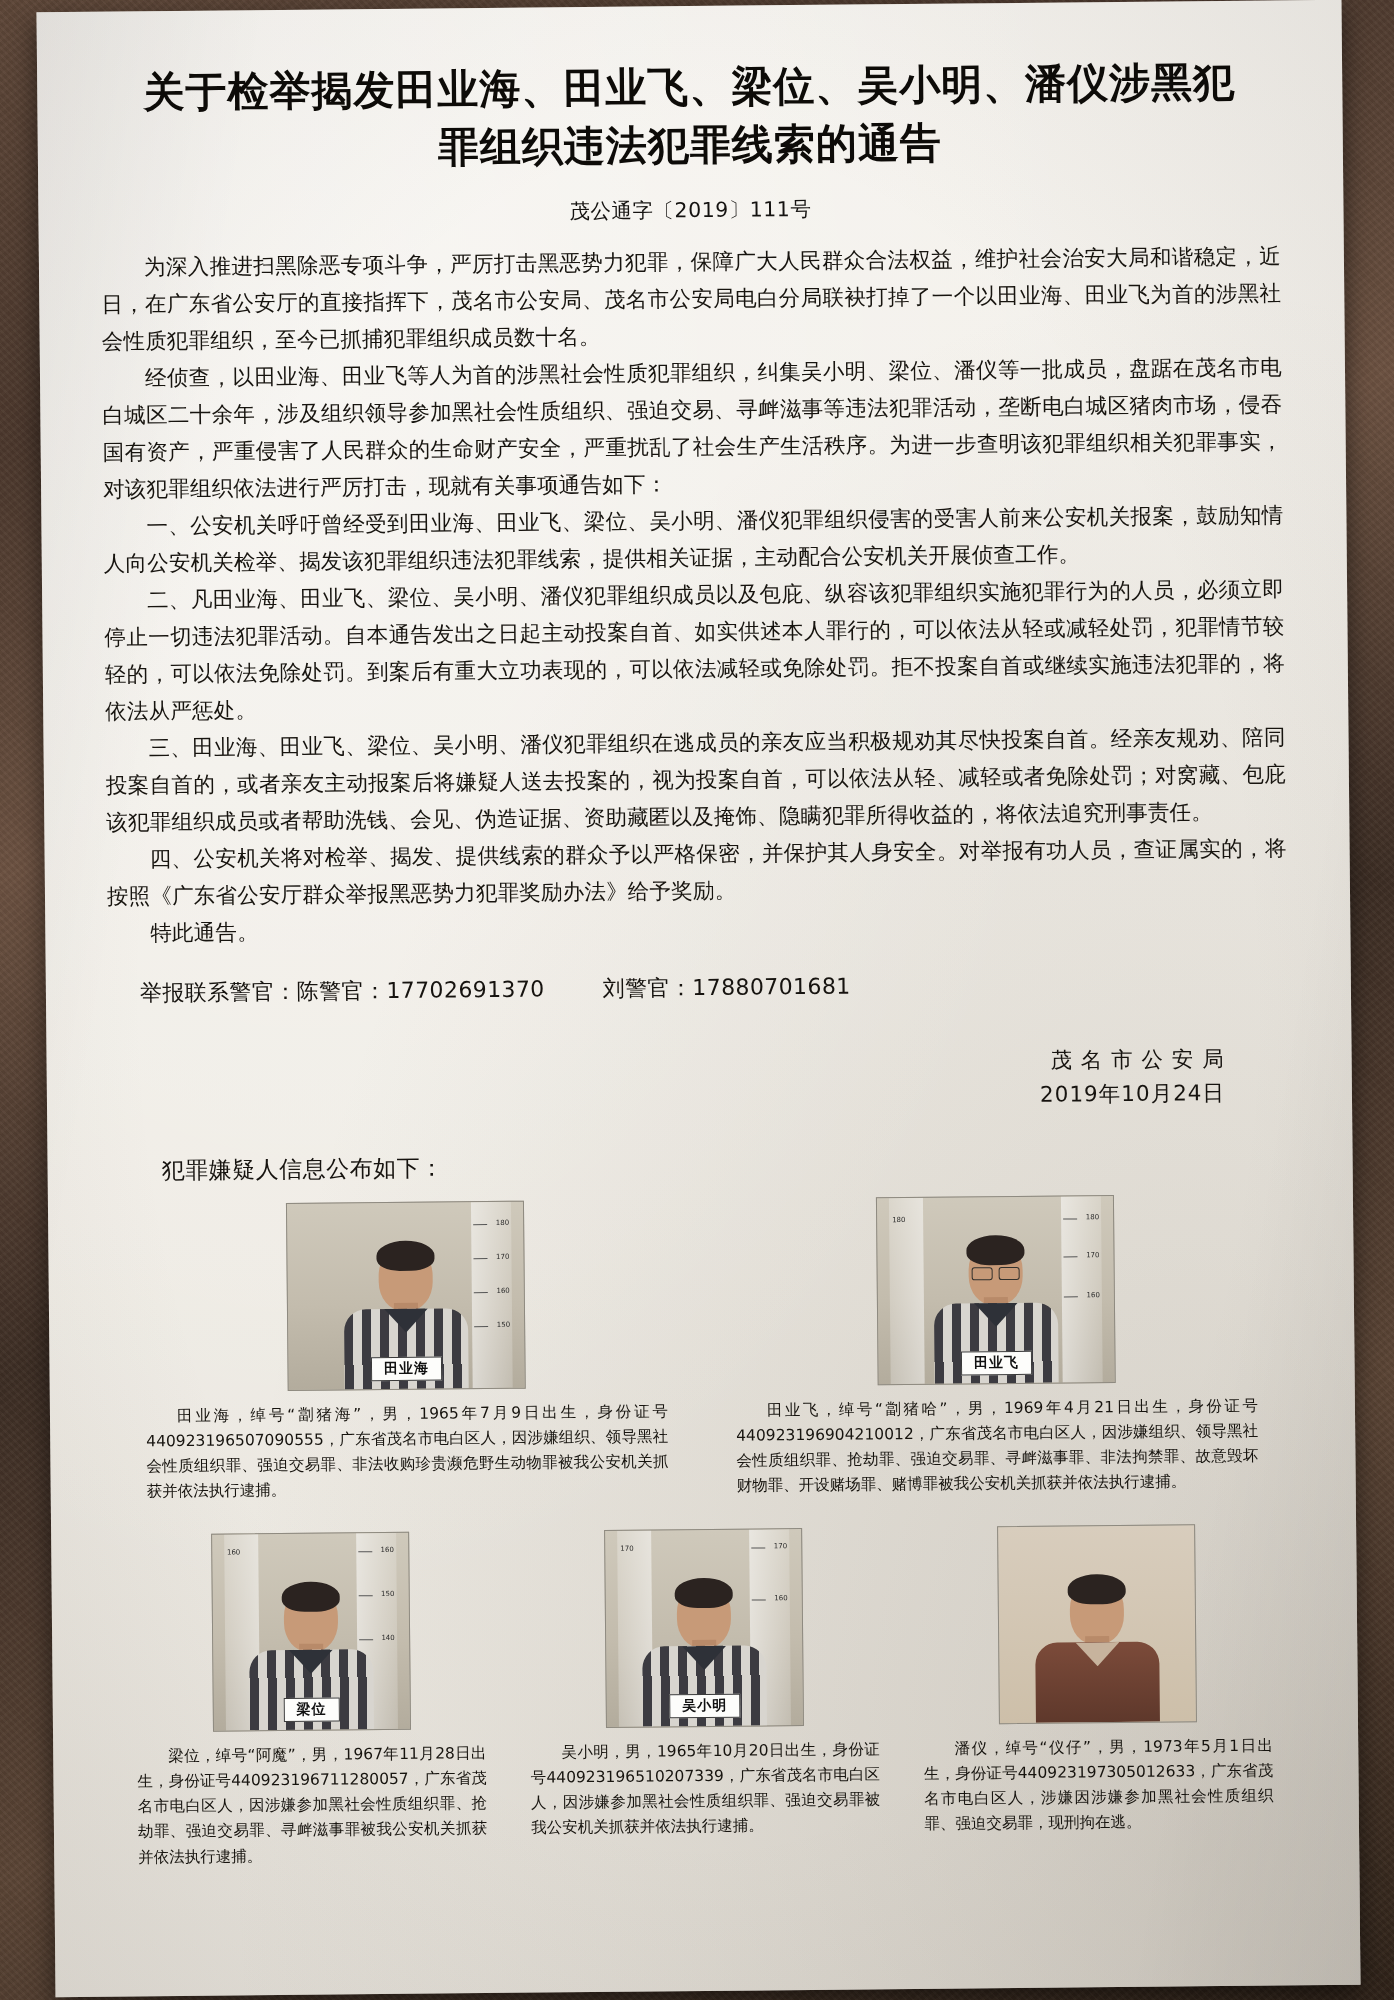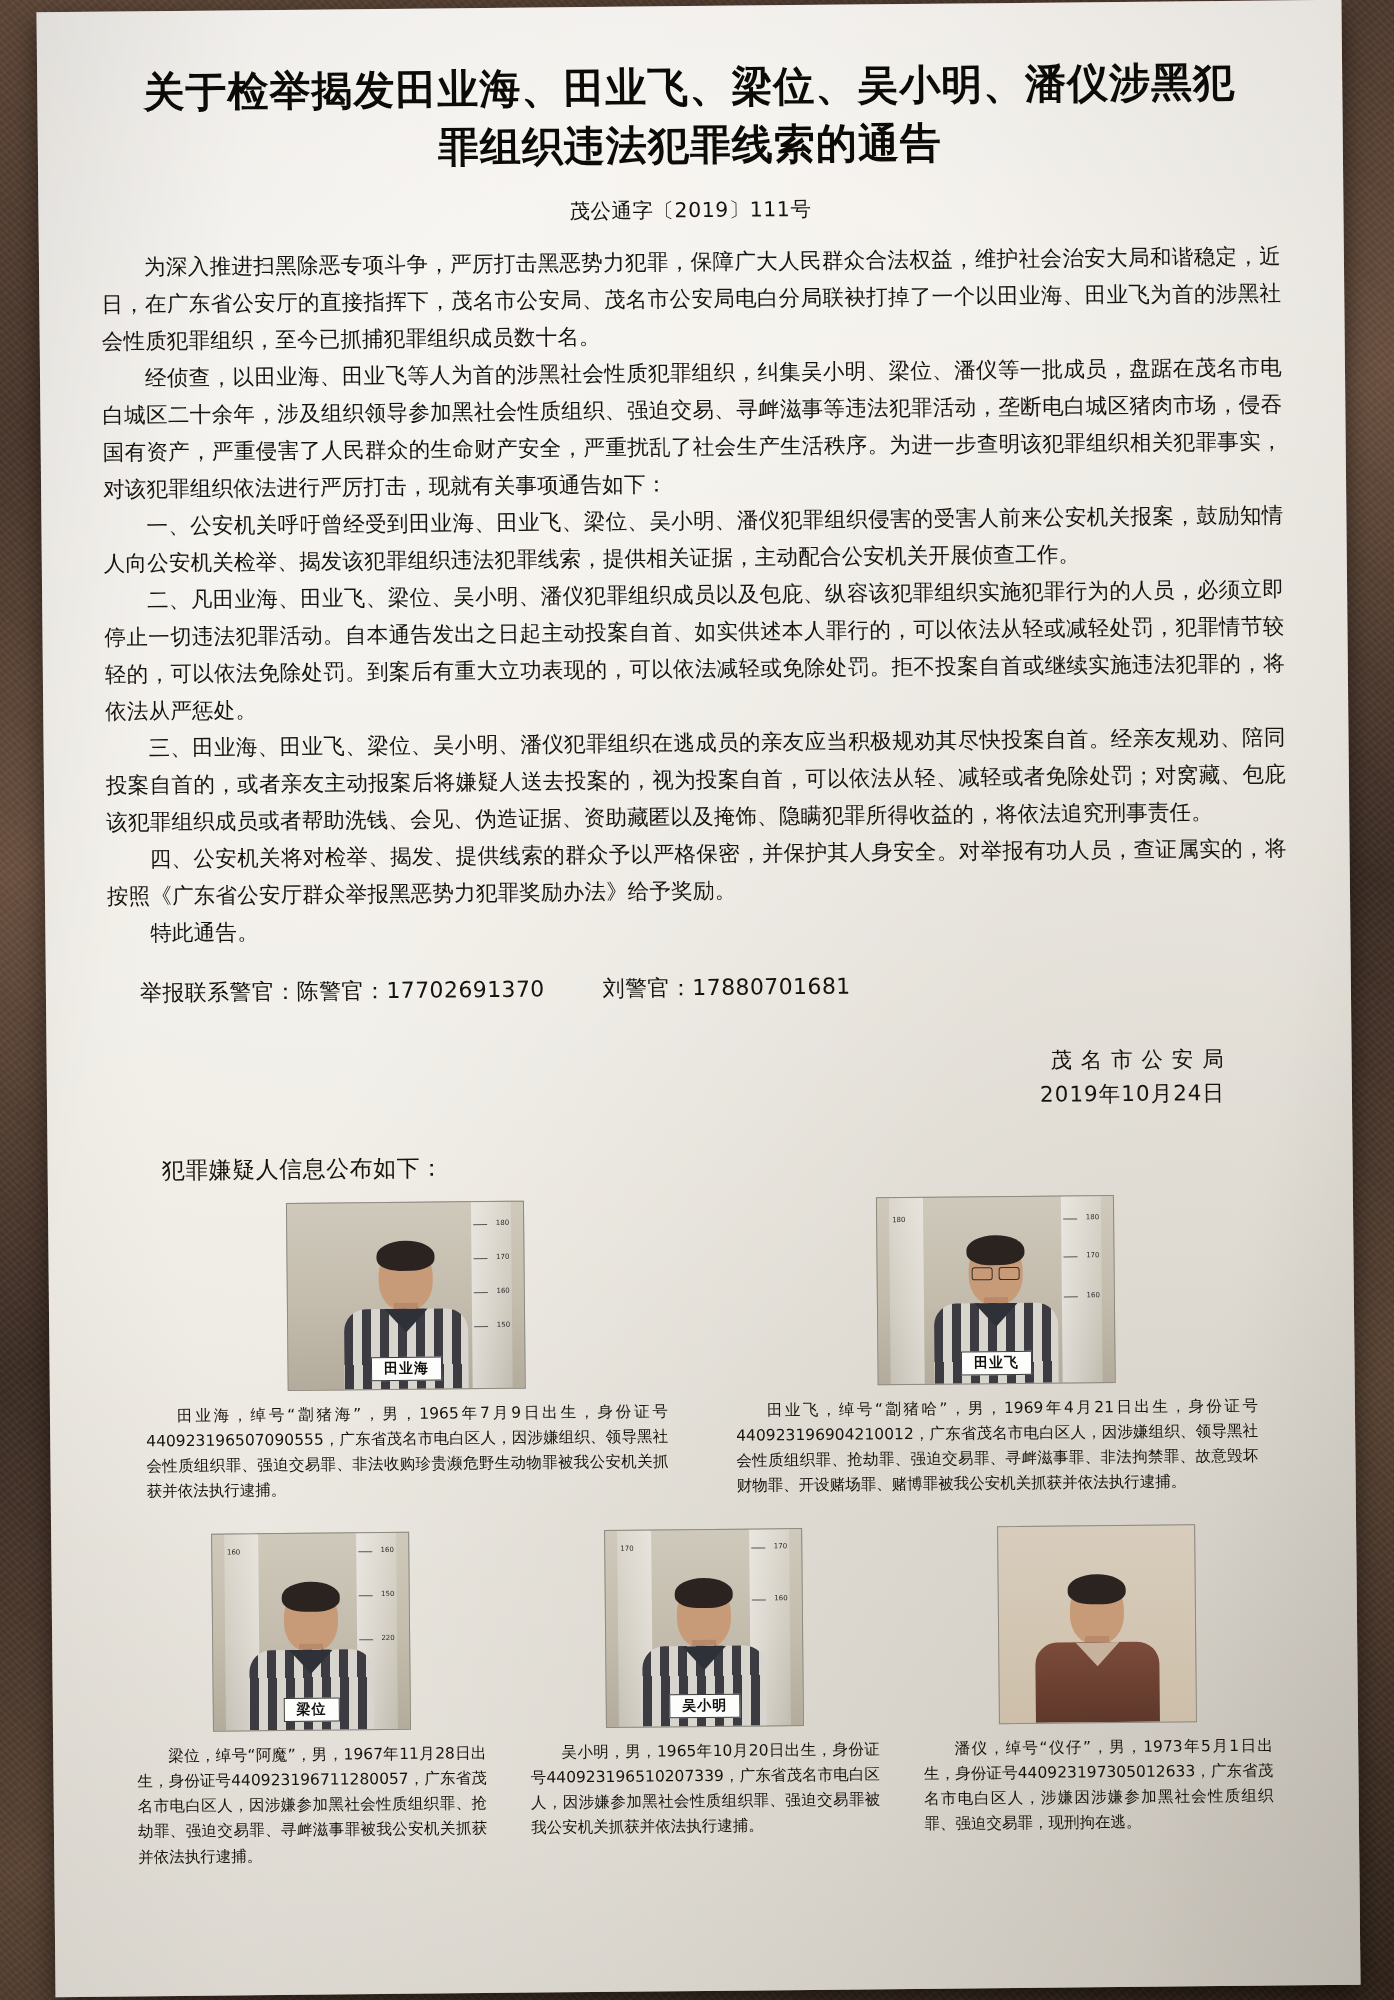--- a/index.html
+++ b/index.html
@@ -416,21 +416,21 @@
             <div class="wall"></div>
             <div class="ruler2">
               <span style="top:14px">160</span>
             </div>
             <div class="ruler">
               <i style="top:18px"></i>
                 <span style="top:13px">160</span>
               <i style="top:62px"></i>
                 <span style="top:57px">150</span>
               <i style="top:106px"></i>
-                <span style="top:101px">220</span>
+                <span style="top:101px">140</span>
             </div>
             <div class="fig">
               <div class="head"></div>
               <div class="hair"></div>
               <div class="neck"></div>
               <div class="torso"></div>
               <div class="collar"></div>
             </div>
             <div class="name-tag">梁位</div>
           </div>

